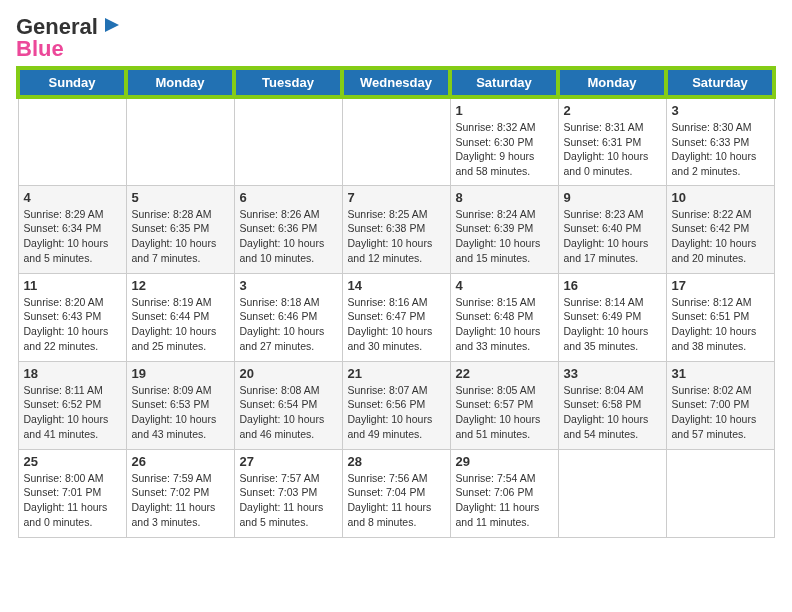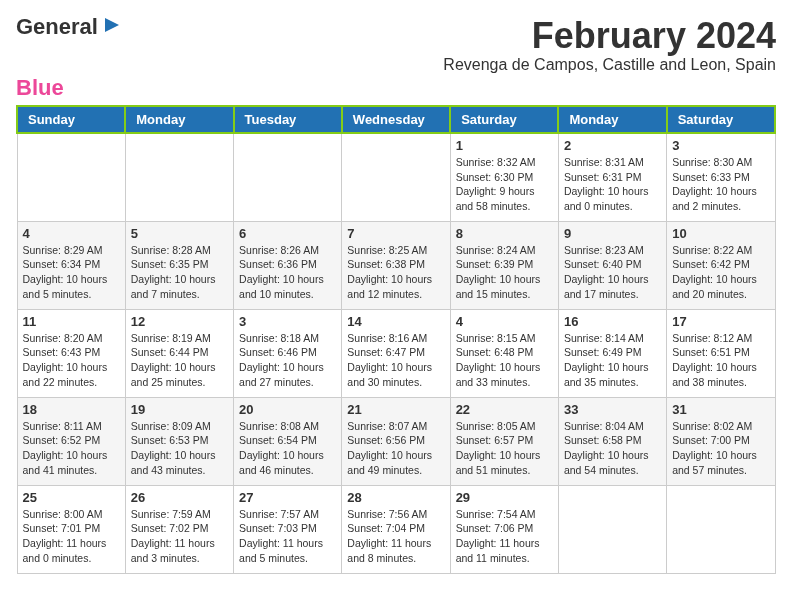--- a/index.html
+++ b/index.html
@@ -13,21 +13,20 @@
     .header-area {
       display: flex;
       justify-content: space-between;
       align-items: flex-start;
       margin-bottom: 6px;
     }
     .logo {
       display: flex;
       flex-direction: column;
       align-items: flex-start;
-      gap: 39px;
     }
     .logo-general {
       font-size: 22px;
       font-weight: bold;
       color: #333;
       line-height: 1;
     }
     .logo-blue {
       font-size: 22px;
       font-weight: bold;
@@ -52,22 +51,22 @@
       width: 100%;
       border-collapse: collapse;
       table-layout: fixed;
     }
     thead tr th {
       background: #2271b3;
       color: #fff;
       font-size: 13px;
       font-weight: bold;
       padding: 5px 10px;
-      text-align: left;
-      border: 2px solid #84cc16;
+      text-align: center;
+      border: 4px solid #84cc16;
     }
     tbody tr td {
       border: 1px solid #ccc;
       vertical-align: top;
       padding: 4px 5px;
       height: 88px;
       background: #fff;
       font-size: 11px;
       color: #333;
     }
@@ -100,24 +99,20 @@
       <span style="display:inline-block;margin-left:3px;vertical-align:middle;">
         <svg width="18" height="18" viewBox="0 0 18 18">
           <polygon points="4,2 18,9 4,16" fill="#2271b3"></polygon>
         </svg>
       </span>
     </div>
     <div>
       <span class="logo-blue">Blue</span>
     </div>
   </div>
-  <div class="title-area">
-    <div class="month-title">February 2024</div>
-    <div class="location-title">Revenga de Campos, Castille and Leon, Spain</div>
-  </div>
 </div>
 
 <table>
   <thead>
     <tr id="header-row">
     <th>Sunday</th>
         <th>Monday</th>
         <th>Tuesday</th>
         <th>Wednesday</th>
         <th>Saturday</th>

